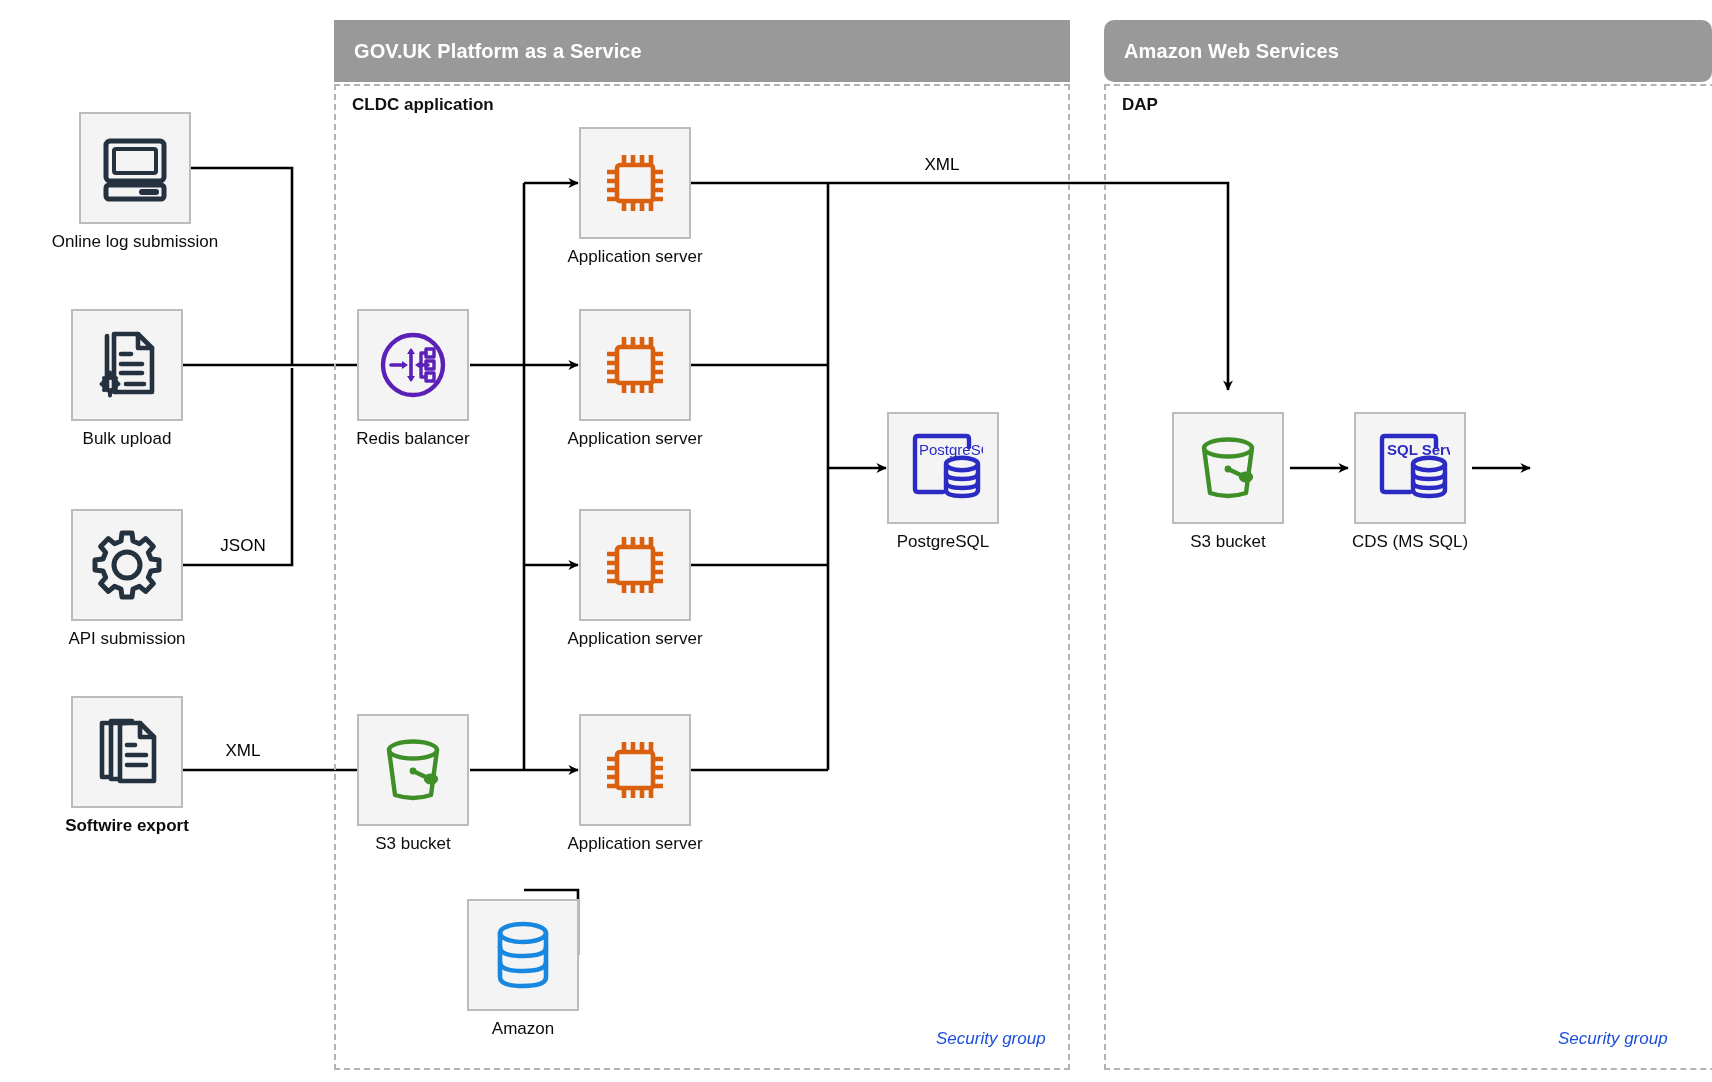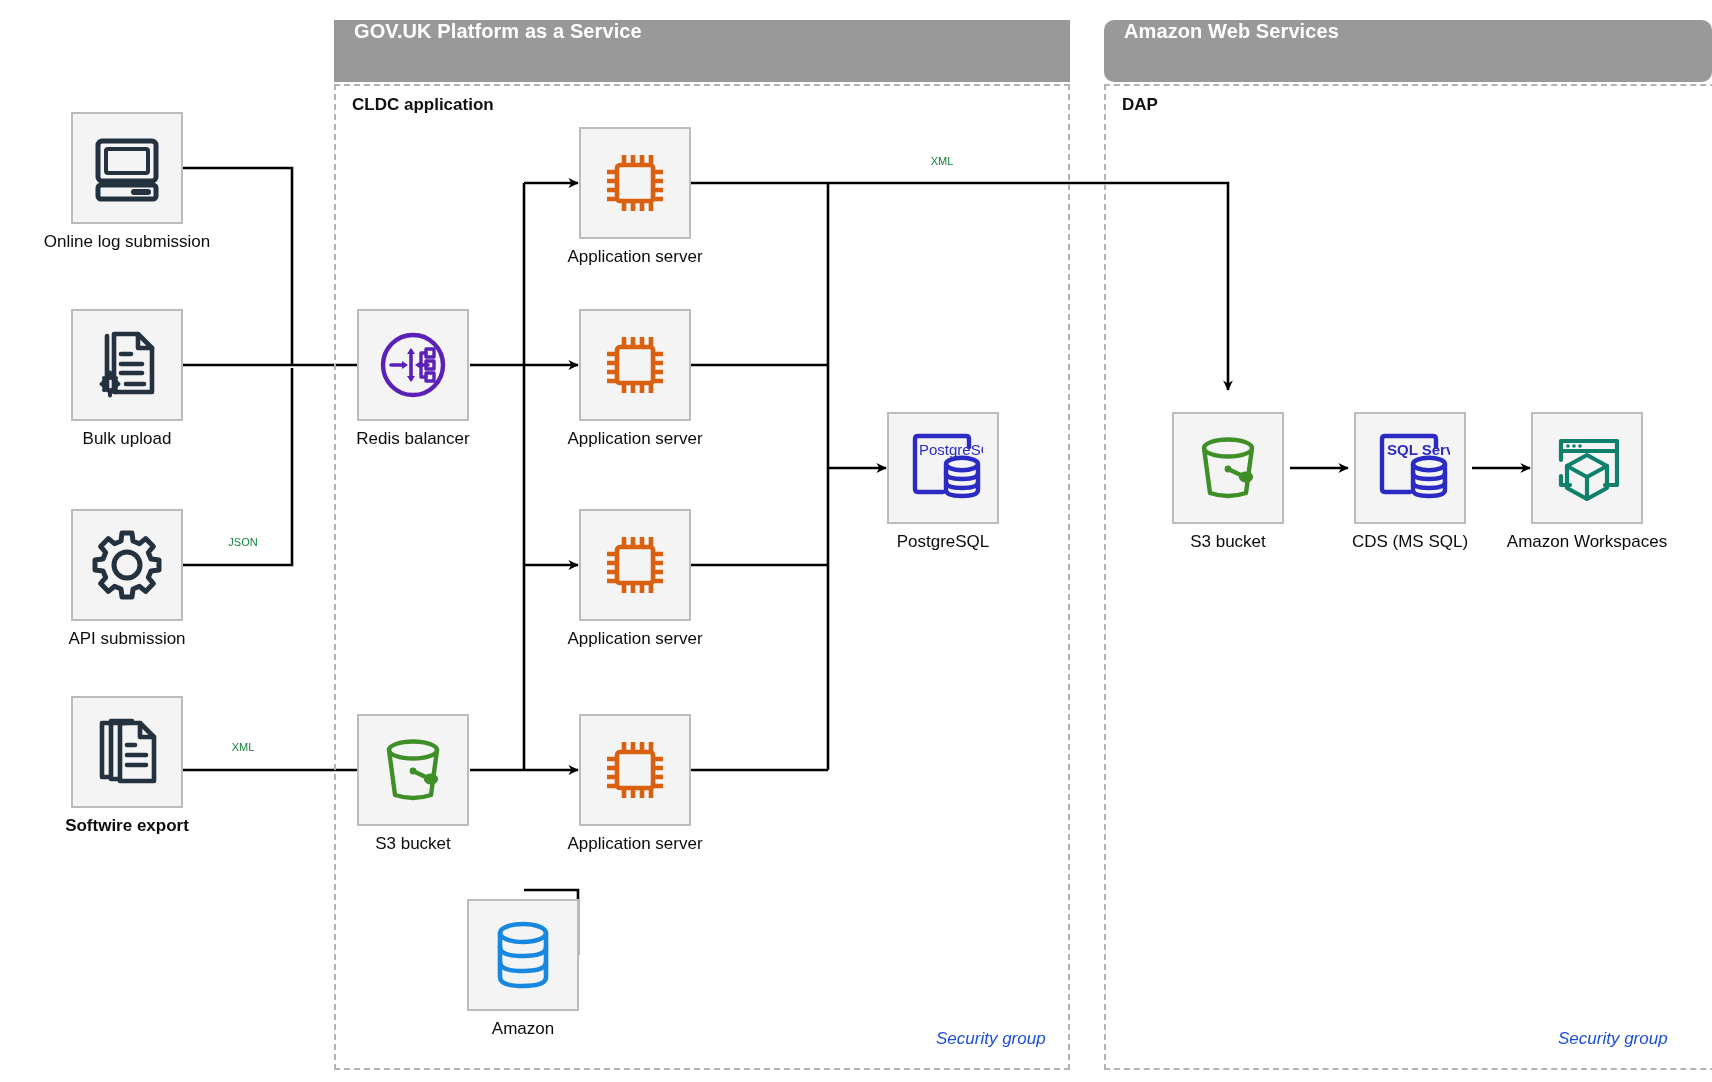--- a/index.html
+++ b/index.html
@@ -1,33 +1,33 @@
 <!DOCTYPE html>
 <html><head>
 <meta charset="utf-8">
 <style>
   html,body{margin:0;padding:0;background:#ffffff;}
   body{font-family:"Liberation Sans","DejaVu Sans",sans-serif;}
   #stage{position:relative;width:1712px;height:1082px;background:#ffffff;overflow:hidden;}
   #wires{position:absolute;left:0;top:0;width:1712px;height:1082px;}
 
   .zone-header{position:absolute;background:#999999;color:#ffffff;font-weight:bold;font-size:20px;
-               display:flex;align-items:flex-start;padding-left:20px;box-sizing:border-box;letter-spacing:.1px;}
+               display:flex;align-items:center;padding-left:20px;box-sizing:border-box;letter-spacing:.1px;}
   .zone-box{position:absolute;border:2px dashed #b3b3b3;box-sizing:border-box;background:transparent;}
   .zone-label{position:absolute;font-weight:bold;font-size:17px;color:#111111;text-align:right;}
   .zone-footer{position:absolute;font-size:17px;color:#1d4ed8;font-style:italic;}
 
   .node{position:absolute;}
   .tile{width:112px;height:112px;background:#f4f4f4;border:2px solid #bcbcbc;box-sizing:border-box;
         display:flex;align-items:center;justify-content:center;}
   .tile svg{display:block;}
   .node .caption{position:absolute;left:50%;transform:translateX(-50%);top:120px;white-space:nowrap;
                  font-size:17px;color:#0b0c0c;text-align:center;}
 
-  .edge-label{position:absolute;font-size:11px;color:#15803d;white-space:nowrap;
+  .edge-label{position:absolute;font-size:17px;color:#000000;white-space:nowrap;
               transform:translateX(-50%);background:#ffffff;padding:0 6px;}
 </style>
 </head>
 <body>
 
 <div id="stage">
 
   <svg id="wires" viewBox="0 0 1712 1082">
     <defs>
       <marker id="ah" markerWidth="11" markerHeight="11" refX="9.6" refY="5.5" orient="auto" markerUnits="userSpaceOnUse">
@@ -77,21 +77,21 @@
     <span>Amazon Web Services</span>
   </div>
   <div class="zone-box" style="left:1104px;top:84px;width:642px;height:986px;"></div>
   <div class="zone-label" style="left:1122px;top:95px;">DAP</div>
   <div class="zone-footer" style="left:1558px;top:1029px;">Security group</div>
 
   <div class="edge-label" style="left:243px;top:536px;">JSON</div>
   <div class="edge-label" style="left:243px;top:741px;">XML</div>
   <div class="edge-label" style="left:942px;top:155px;">XML</div>
 
-  <div class="node" style="left:71px;top:112px;">
+  <div class="node" style="left:79px;top:112px;">
     <div class="tile">
       <svg width="74" height="74" viewBox="0 0 74 74" fill="none" stroke="#24313f" stroke-width="5" stroke-linecap="round" stroke-linejoin="round">
         <rect x="8" y="10" width="58" height="40" rx="4"></rect>
         <rect x="16" y="18" width="42" height="24" rx="2" stroke-width="4"></rect>
         <rect x="8" y="54" width="58" height="14" rx="3"></rect>
         <line x1="44" y1="61" x2="58" y2="61" stroke-width="6"></line>
       </svg>
     </div>
     <div class="caption">Online log submission</div>
   </div>
@@ -281,30 +281,14 @@
         <text x="17" y="24" font-family="Liberation Sans, sans-serif" font-size="15" font-weight="bold" fill="#2b2bc4" stroke="none">SQL Server</text>
         <ellipse cx="59" cy="33" rx="16" ry="6.2"></ellipse>
         <path d="M43 33 L43 59 Q43 65 59 65 Q75 65 75 59 L75 33"></path>
         <path d="M43 42 Q43 48 59 48 Q75 48 75 42"></path>
         <path d="M43 51 Q43 57 59 57 Q75 57 75 51"></path>
       </svg>
     </div>
     <div class="caption">CDS (MS SQL)</div>
   </div>
 
-  <div class="node" style="left:1531px;top:412px;">
-    <div class="tile">
-      <svg width="76" height="70" viewBox="0 0 76 70" fill="none" stroke="#0f806b" stroke-width="4.2" stroke-linecap="round" stroke-linejoin="round">
-        <path d="M12 27 L12 8 L68 8 L68 52 L56 52"></path>
-        <path d="M12 43 L12 52 L21 52"></path>
-        <line x1="12" y1="18" x2="68" y2="18"></line>
-        <circle cx="19" cy="13" r="1.8" fill="#0f806b" stroke="none"></circle>
-        <circle cx="25" cy="13" r="1.8" fill="#0f806b" stroke="none"></circle>
-        <circle cx="31" cy="13" r="1.8" fill="#0f806b" stroke="none"></circle>
-        <path d="M38 22 L58 33 L58 55 L38 66 L18 55 L18 33 Z"></path>
-        <path d="M18 33 L38 44 L58 33"></path>
-        <path d="M38 44 L38 66"></path>
-      </svg>
-    </div>
-    <div class="caption">Amazon Workspaces</div>
-  </div>
 
 </div>
 
 </body></html>

